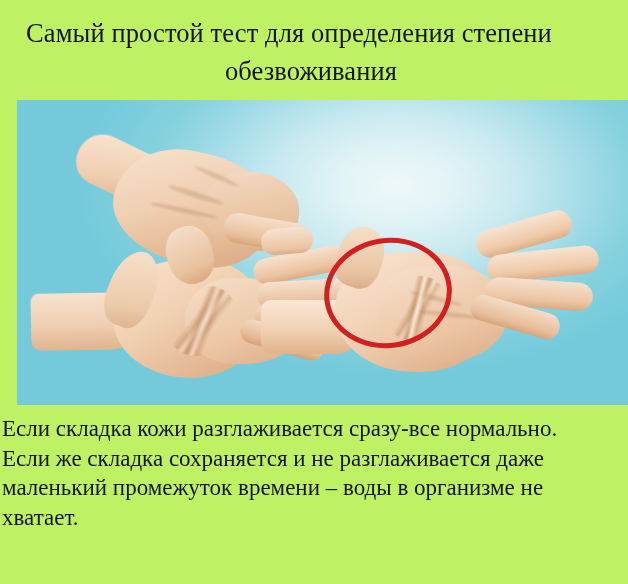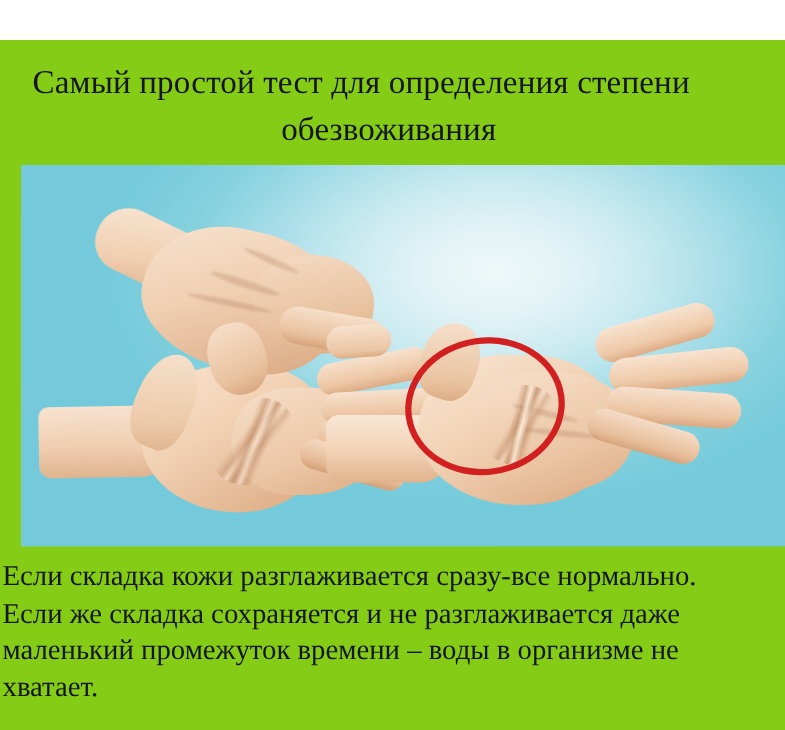--- a/index.html
+++ b/index.html
@@ -13,23 +13,22 @@
     height: 584px;
     overflow: hidden;
     font-family: "Liberation Serif", "DejaVu Serif", serif;
     color: #1a1a1a;
     position: relative;
   }
 
   .slide {
     position: absolute;
     inset: 0;
-    background: #84cc16;
-    overflow: hidden;
-    margin-top: 32px;
+    background: #bef264;
+    overflow: hidden;
   }
 
   
   .title-block {
     position: absolute;
     left: 0;
     top: 14px;
     width: 628px;
     text-align: center;
     white-space: nowrap;

